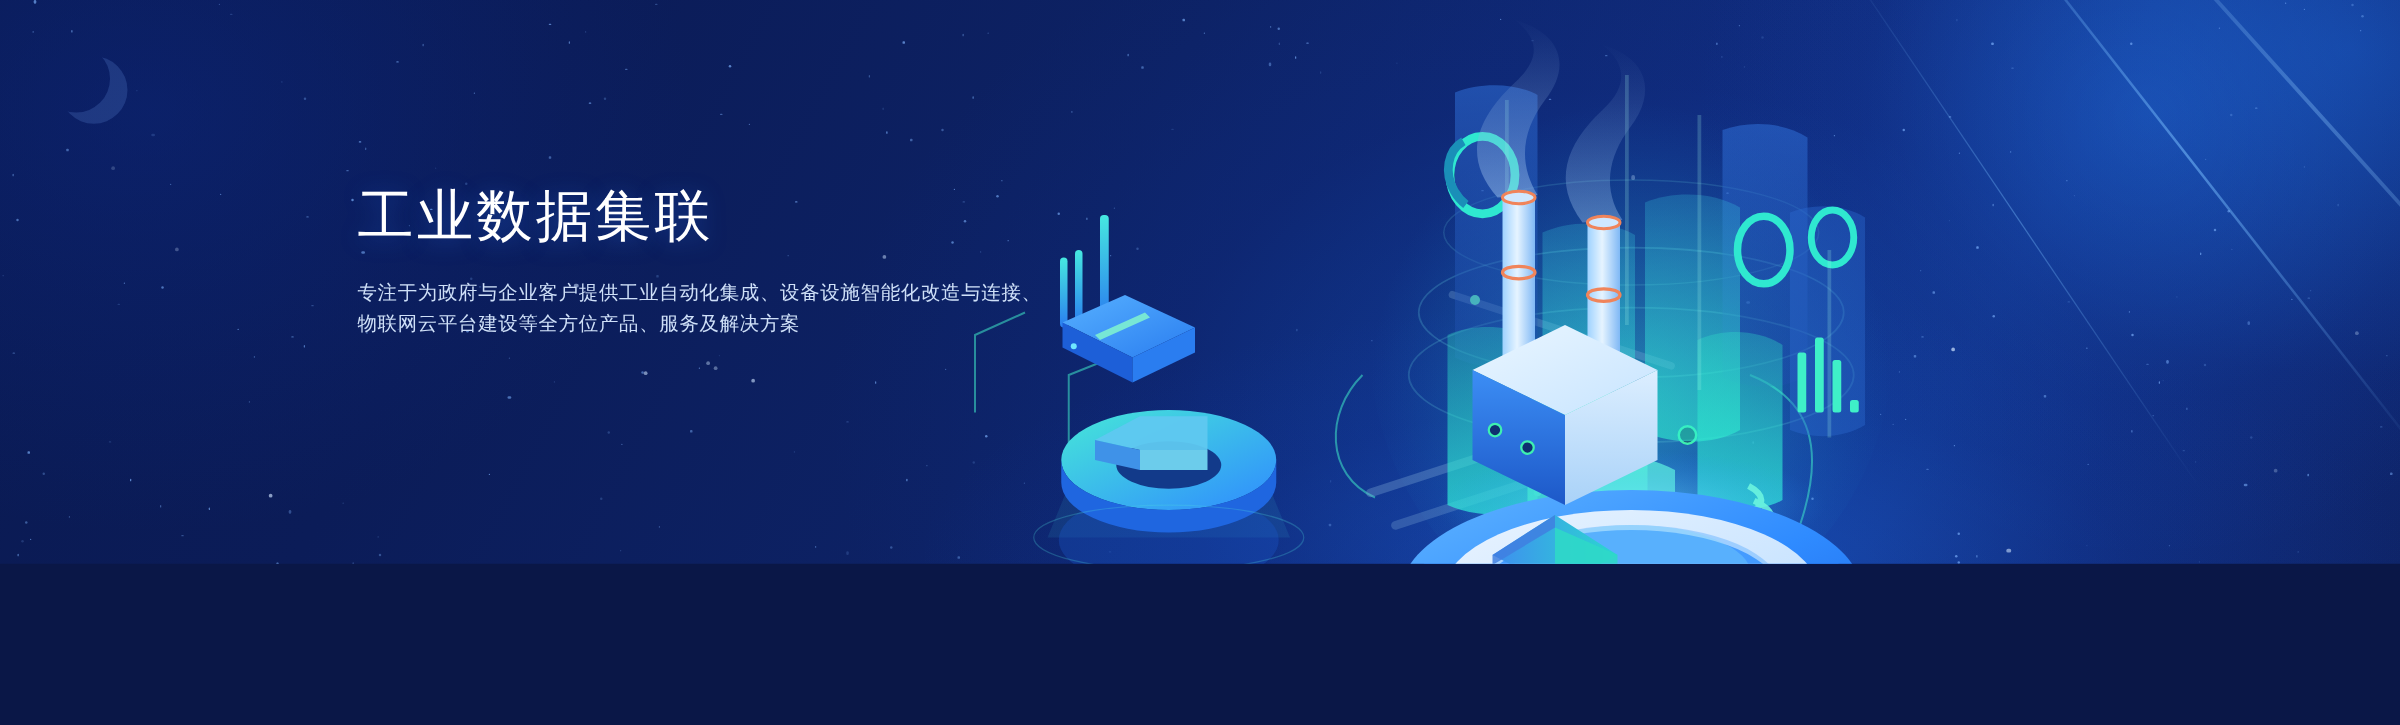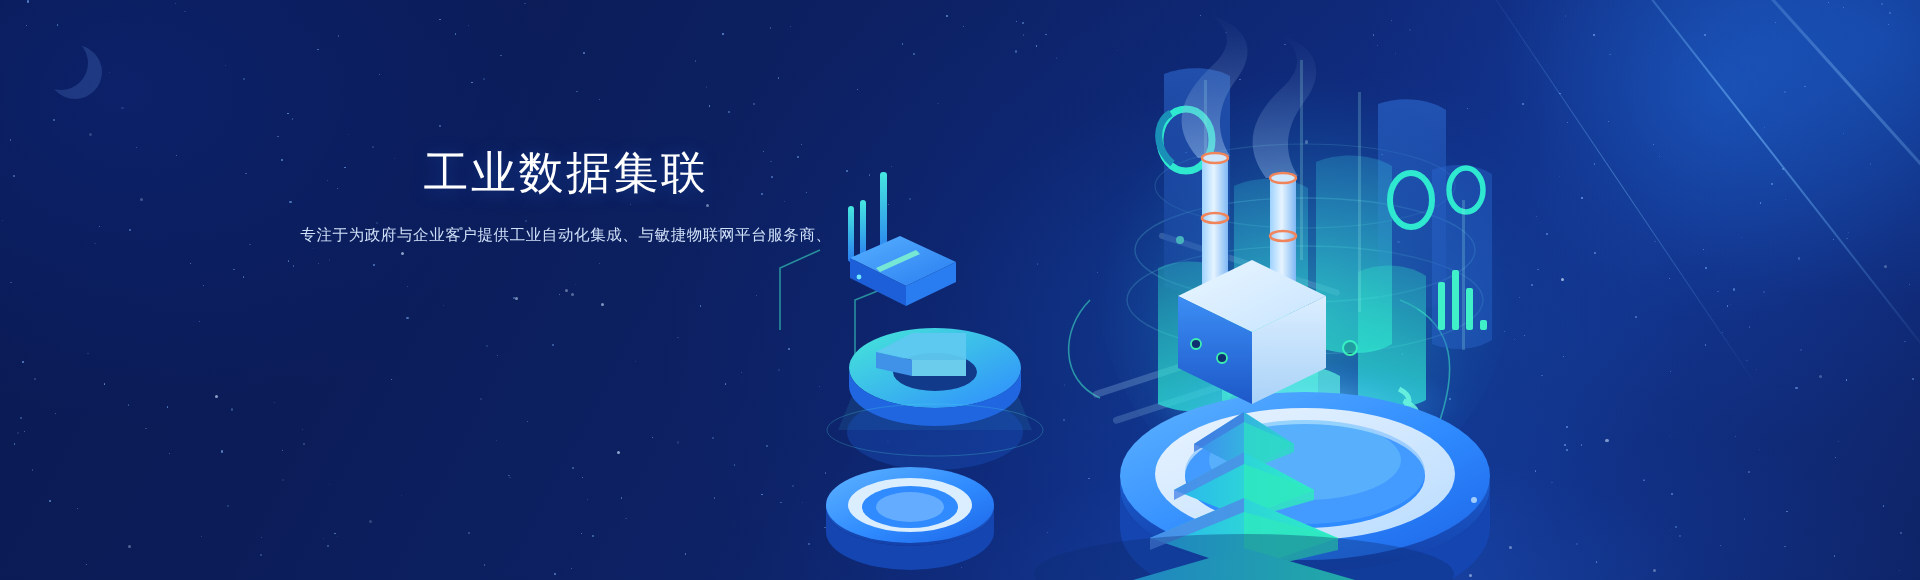--- a/index.html
+++ b/index.html
@@ -1,26 +1,25 @@
 <!DOCTYPE html>
 <html><head>
 <meta charset="utf-8">
 <style>
   * { margin:0; padding:0; box-sizing:border-box; }
   html,body { width:1920px; height:580px; overflow:hidden; background:#0a1747; }
   body { font-family:"Liberation Sans","DejaVu Sans",sans-serif; }
 
   .banner{
-    position:relative; width:1920px; height:580px; overflow:hidden;
+    position:relative; width:1920px; height:451px; overflow:hidden;
     background:
       radial-gradient(ellipse 900px 620px at 1310px 330px, rgba(20,90,200,0.42) 0%, rgba(13,50,150,0.18) 42%, rgba(8,22,80,0) 72%),
       radial-gradient(ellipse 760px 520px at 1880px 40px, rgba(28,110,230,0.38) 0%, rgba(12,40,130,0.12) 50%, rgba(8,22,80,0) 75%),
       radial-gradient(ellipse 620px 480px at 120px 90px, rgba(12,40,130,0.45) 0%, rgba(7,18,70,0) 70%),
       linear-gradient(118deg, #0a1a52 0%, #0b1c58 22%, #0d2265 45%, #102a78 65%, #123080 80%, #0e2468 100%);
-    text-align: center;
   }
 
   
   .stars{ position:absolute; inset:0; pointer-events:none; }
   .star{ position:absolute; border-radius:50%; background:#7fb4ff; }
 
   
   .crescent{
     position:absolute; left:34px; top:36px; width:54px; height:54px; border-radius:50%;
     box-shadow: 14px 9px 0 0 rgba(120,170,255,0.18);
@@ -408,21 +407,22 @@
     </div>
   <div class="crescent"></div>
 
   <div class="streak a"></div>
   <div class="streak b"></div>
   <div class="streak c"></div>
 
   <div class="copy">
     <div class="title">工业数据集联</div>
     <div class="subtitle">
-      <div>专注于为政府与企业客户提供工业自动化集成、与敏捷物联网平台服务商、</div>
+      <div>专注于为政府与企业客户提供工业自动化集成、设备设施智能化改造与连接、</div>
+      <div>物联网云平台建设等全方位产品、服务及解决方案</div>
     </div>
   </div>
 
   <div class="art">
     <svg width="1160" height="580" viewBox="0 0 1160 580" xmlns="http://www.w3.org/2000/svg">
       <defs>
         <linearGradient id="gCyanPanel" x1="0" y1="0" x2="0" y2="1">
           <stop offset="0%" stop-color="#2fe6c8" stop-opacity="0.30"></stop>
           <stop offset="100%" stop-color="#2ff0d8" stop-opacity="0.72"></stop>
         </linearGradient>

